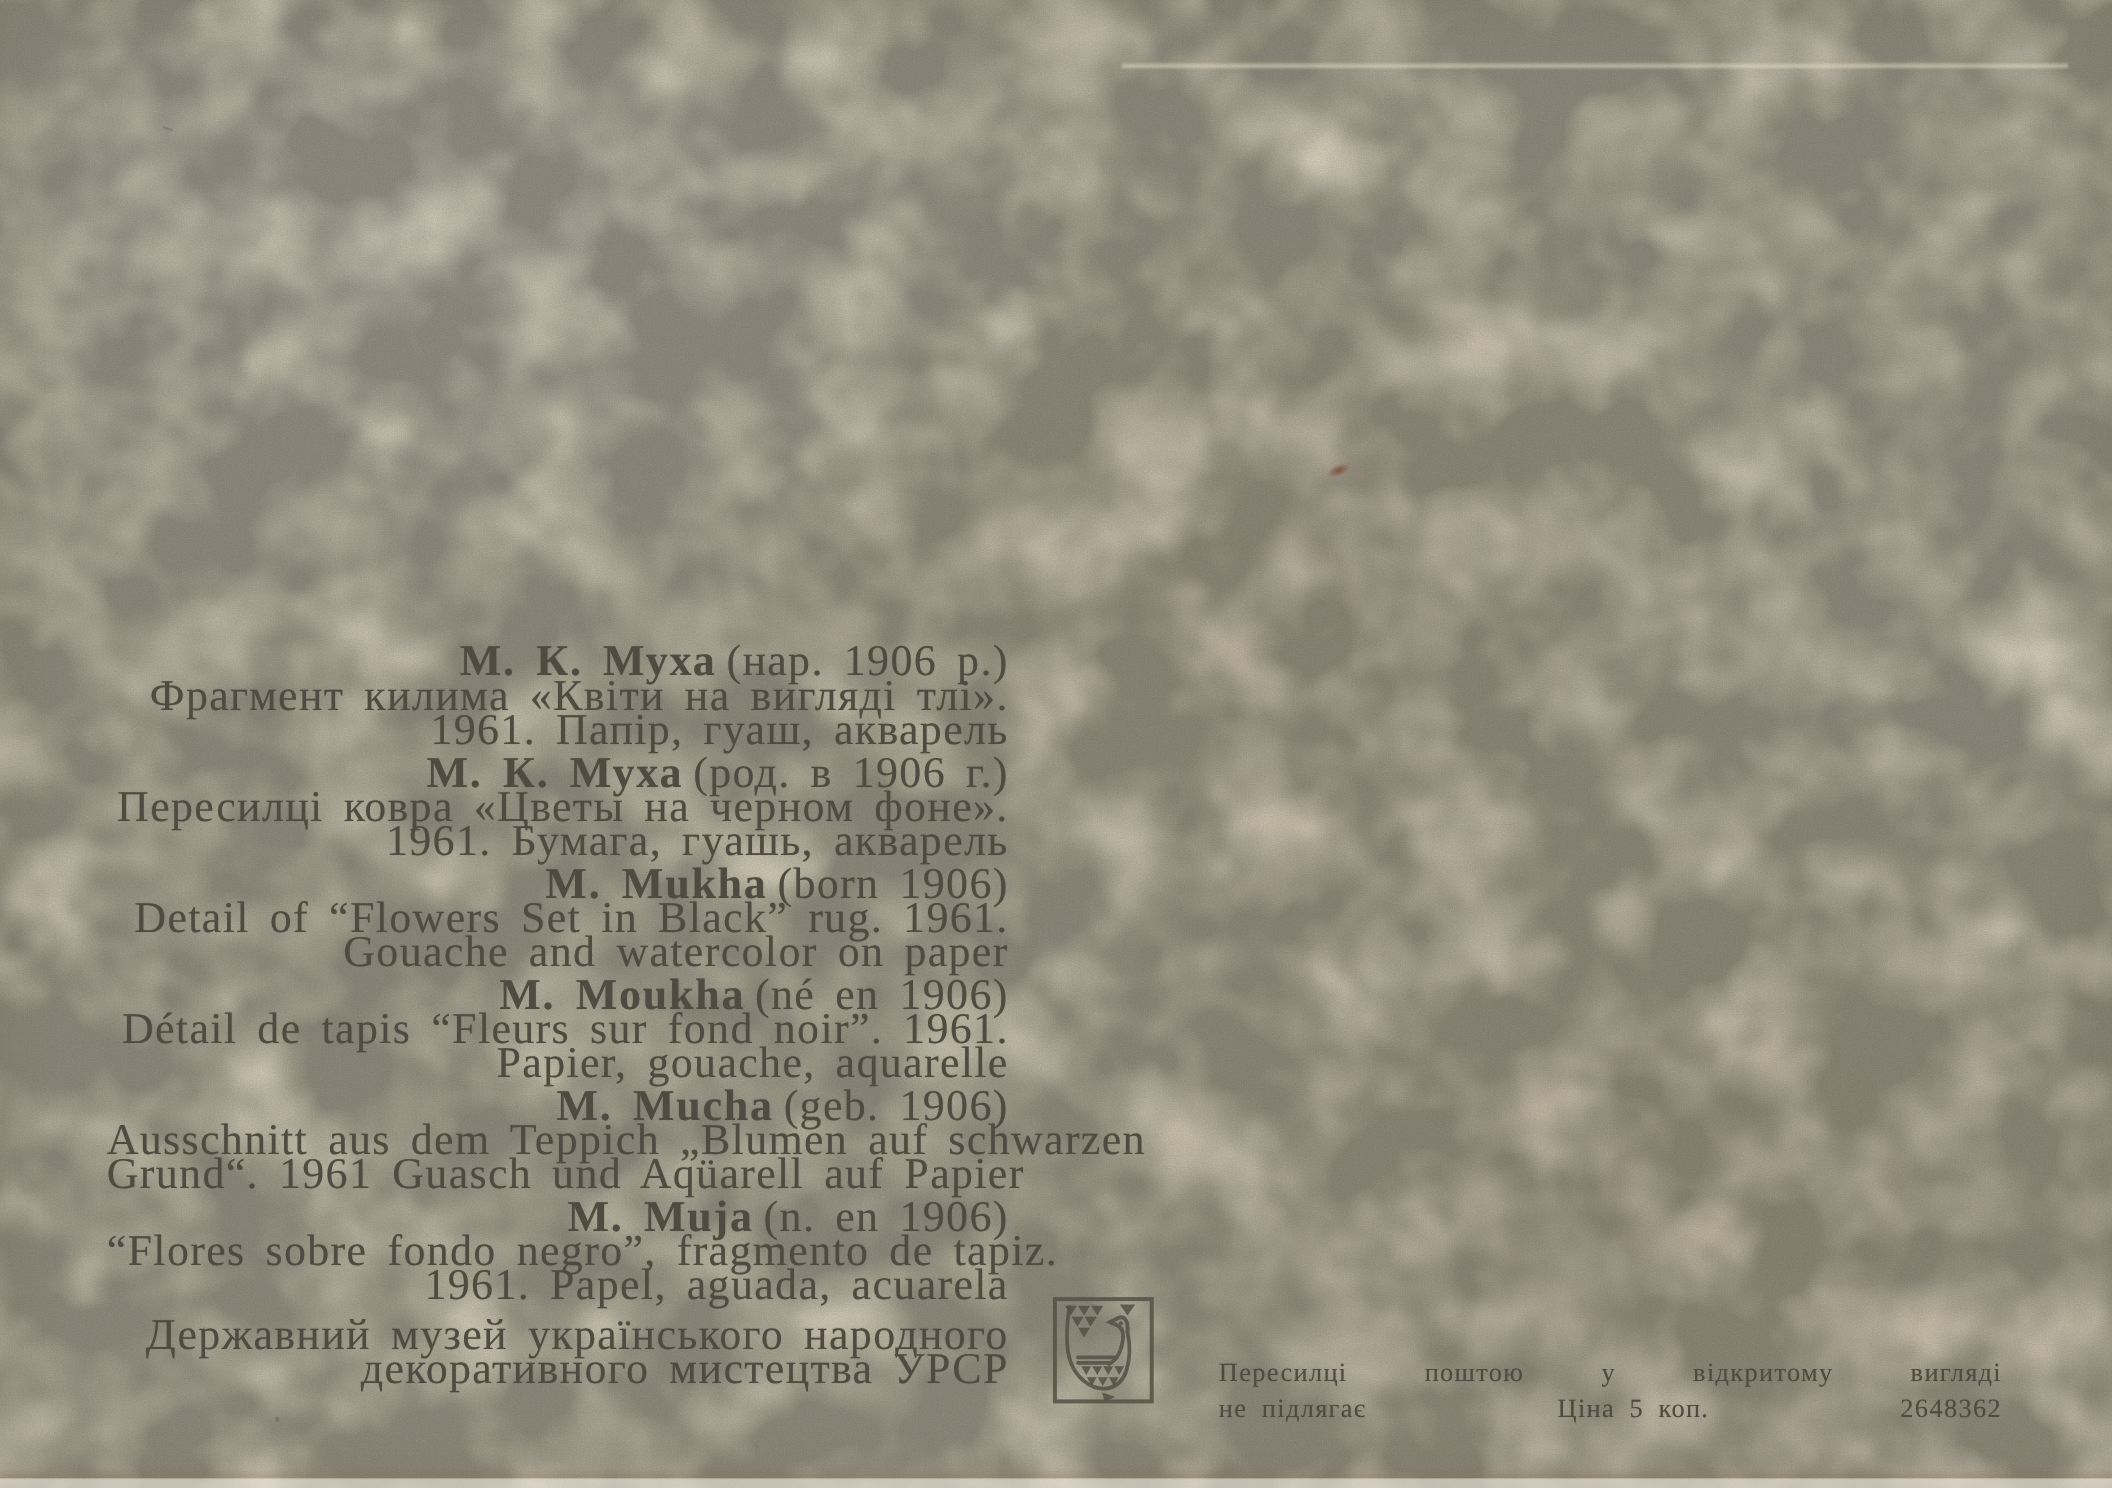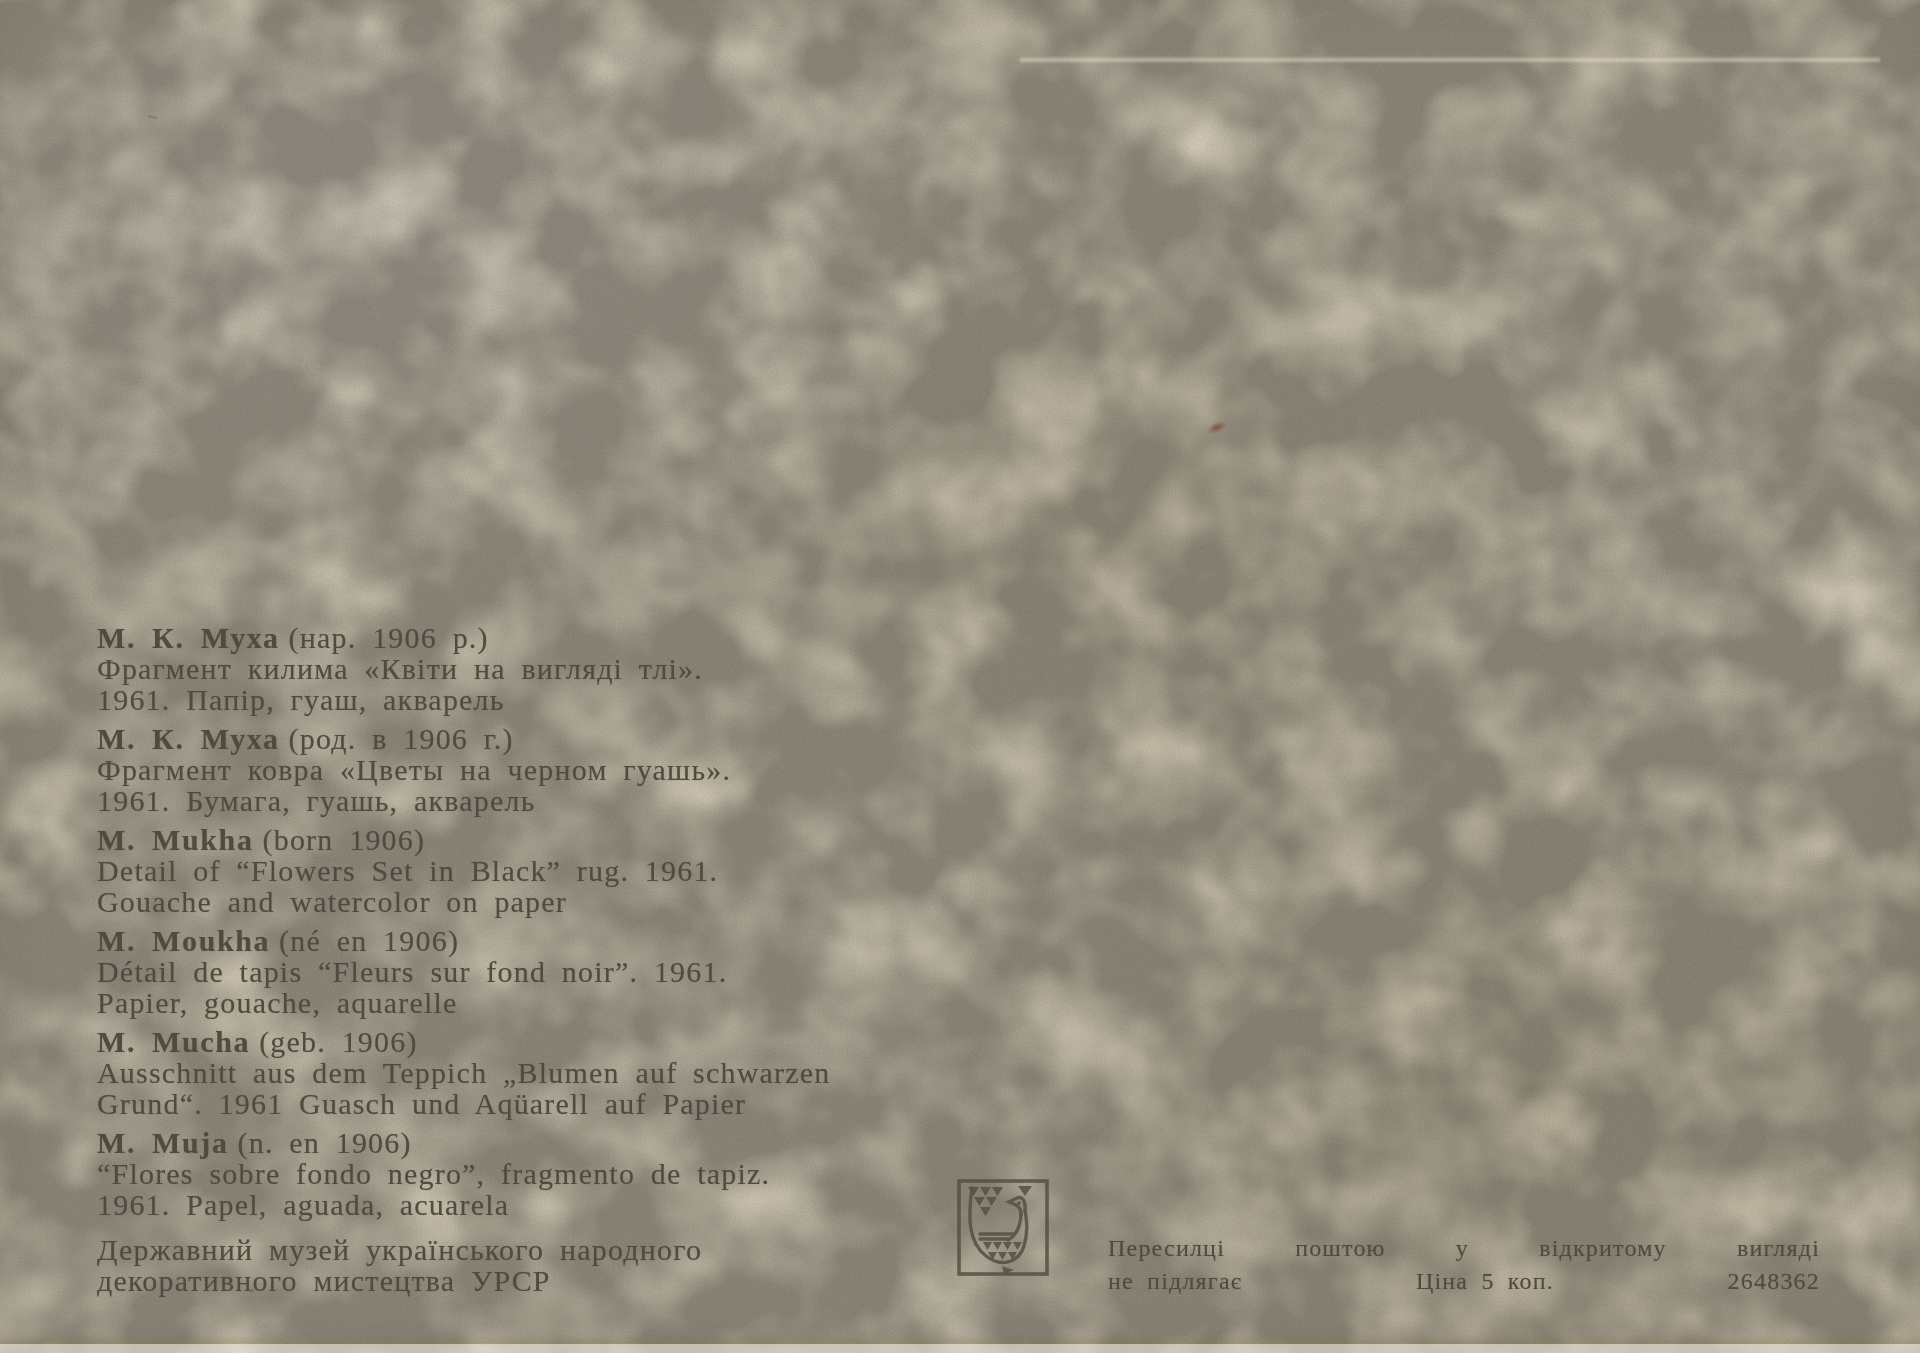--- a/index.html
+++ b/index.html
@@ -13,23 +13,23 @@
     background:
       radial-gradient(ellipse 900px 600px at 20% 15%, rgba(244,238,222,0.55), rgba(244,238,222,0) 70%),
       radial-gradient(ellipse 1000px 700px at 80% 80%, rgba(223,210,180,0.45), rgba(223,210,180,0) 70%),
       radial-gradient(ellipse 700px 500px at 60% 40%, rgba(228,216,188,0.5), rgba(228,216,188,0) 75%),
       #ebe2cb;
     box-shadow: inset 0 0 60px rgba(120,100,60,0.10);
   }
   .grain{position:absolute;inset:0;pointer-events:none;}
   .ink{color:#514a40;text-shadow:0 0 1px rgba(81,74,64,0.38);}
   .captions{
-    position:absolute;left:97px;top:622px;width:820px;
-    font-size:30px;line-height:31px;
-    letter-spacing:1.2px;word-spacing:7px;
+    position:absolute;left:97px;top:585px;width:820px;
+    font-size:40px;line-height:31px;
+    letter-spacing:1.2px;word-spacing:7px;text-align:right;
   }
   .entry{margin-bottom:8px;}
   .line{white-space:nowrap;}
   .name{font-weight:bold;letter-spacing:1.6px;}
   .paren{margin-left:9px;}
   .museum{margin-top:14px;}
   .publisher{
     position:absolute;left:956px;top:1178px;width:94px;height:99px;
   }
   .postal{
@@ -96,21 +96,21 @@
   <div class="captions ink">
 
     <div class="entry">
       <div class="line"><span class="name">М. К. Муха</span><span class="paren">(нар. 1906 р.)</span></div>
       <div class="line">Фрагмент килима «Квіти на вигляді тлі».</div>
       <div class="line">1961. Папір, гуаш, акварель</div>
     </div>
 
     <div class="entry">
       <div class="line"><span class="name">М. К. Муха</span><span class="paren">(род. в 1906 г.)</span></div>
-      <div class="line">Фрагмент ковра «Цветы на черном гуашь».</div>
+      <div class="line">Пересилці ковра «Цветы на черном фоне».</div>
       <div class="line">1961. Бумага, гуашь, акварель</div>
     </div>
 
     <div class="entry">
       <div class="line"><span class="name">M. Mukha</span><span class="paren">(born 1906)</span></div>
       <div class="line">Detail of “Flowers Set in Black” rug. 1961.</div>
       <div class="line">Gouache and watercolor on paper</div>
     </div>
 
     <div class="entry">

